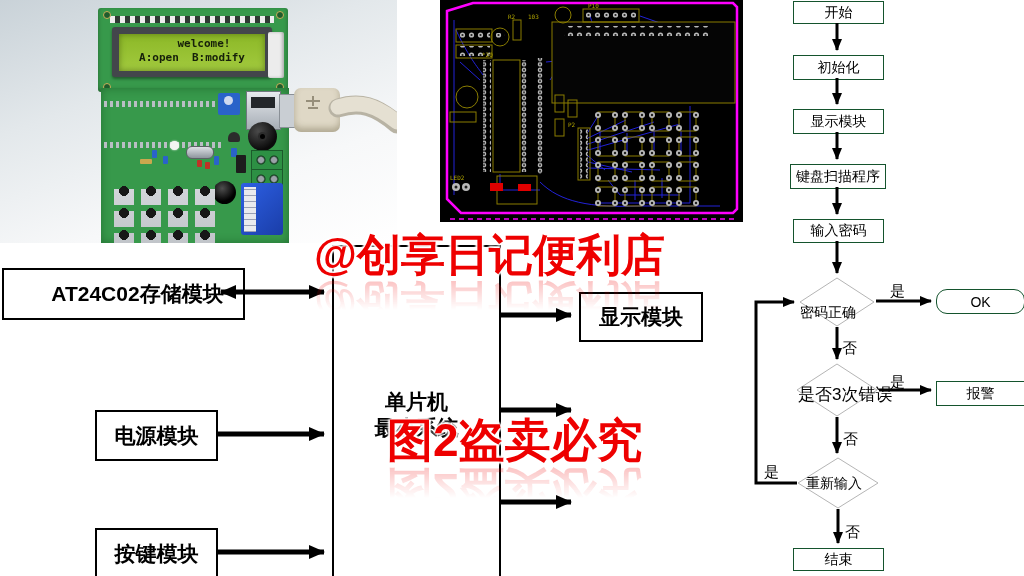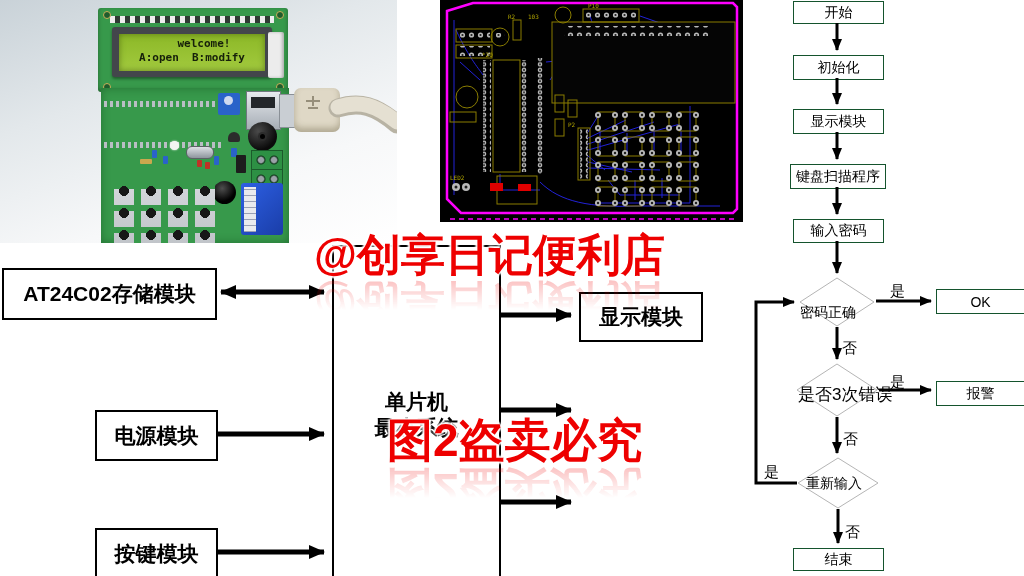--- a/index.html
+++ b/index.html
@@ -81,37 +81,37 @@
   .wm-reflect{text-shadow:none;opacity:.30;transform:scaleY(-1);
       -webkit-mask-image:linear-gradient(180deg,transparent 35%,#000 100%);
       mask-image:linear-gradient(180deg,transparent 35%,#000 100%);z-index:29;}
   .wm1r{left:314px;top:272px;font-size:44px;}
   .wm2r{left:387px;top:458px;font-size:46px;}
 
   
   .bbox{position:absolute;border:2px solid #000;background:#fff;display:flex;
         flex-direction:column;align-items:center;justify-content:center;
         font-size:21px;font-weight:bold;color:#000;text-align:center;line-height:26px;}
-  .b-at24{left:2px;top:268px;width:211px;height:48px;}
+  .b-at24{left:2px;top:268px;width:211px;height:48px;padding-left:28px;}
   .b-power{left:95px;top:410px;width:119px;height:47px;}
   .b-keys{left:95px;top:528px;width:119px;height:47px;}
   .b-center{left:332px;top:245px;width:165px;height:336px;background:transparent;}
   .b-display{left:579px;top:292px;width:120px;height:46px;}
   .b-prompt{left:579px;top:387px;width:120px;height:46px;}
   .b-alarm{left:579px;top:479px;width:120px;height:46px;}
 
   
   .fbox{position:absolute;border:1px solid #14532d;background:#fff;display:flex;
         align-items:center;justify-content:center;font-size:14px;color:#000;}
   .f-start{left:793px;top:1px;width:89px;height:21px;}
   .f-init{left:793px;top:55px;width:89px;height:23px;}
   .f-launch{left:793px;top:109px;width:89px;height:23px;}
   .f-keyscan{left:790px;top:164px;width:94px;height:23px;}
   .f-input{left:793px;top:219px;width:89px;height:22px;}
-  .f-ok{left:936px;top:289px;width:87px;height:23px;}
+  .f-ok{left:936px;top:289px;width:87px;height:23px;border-radius:11px;}
   .f-alarm{left:936px;top:381px;width:87px;height:23px;}
   .f-end{left:793px;top:548px;width:89px;height:21px;}
   .dlab{position:absolute;font-size:14px;color:#000;white-space:nowrap;z-index:5;}
   .d1{left:800px;top:304px;width:74px;text-align:left;}
   .d2{left:798px;top:383px;width:80px;text-align:center;font-size:17px;}
   .d3{left:795px;top:475px;width:78px;text-align:center;}
   .flab{position:absolute;font-size:15px;color:#000;z-index:5;}
   .y1{left:890px;top:282px;} .n1{left:842px;top:339px;}
   .y2{left:890px;top:373px;} .n2{left:843px;top:430px;}
   .y3{left:764px;top:463px;} .n3{left:845px;top:523px;}

